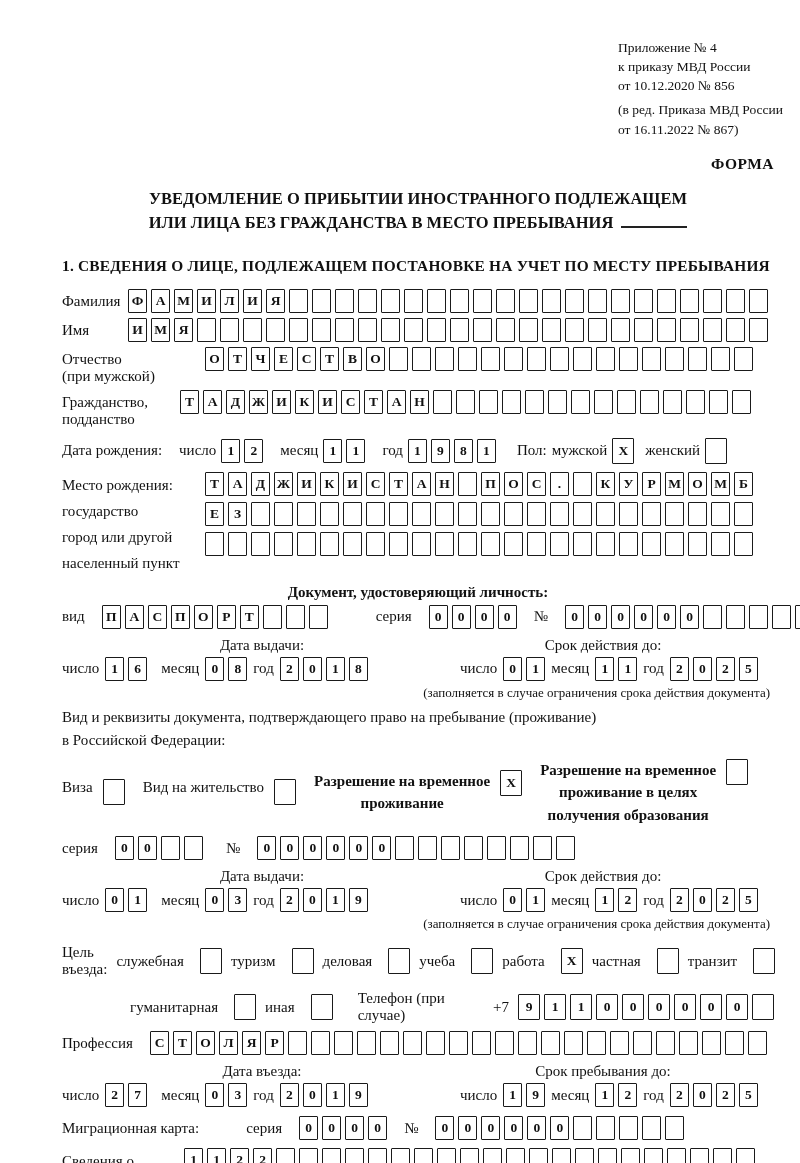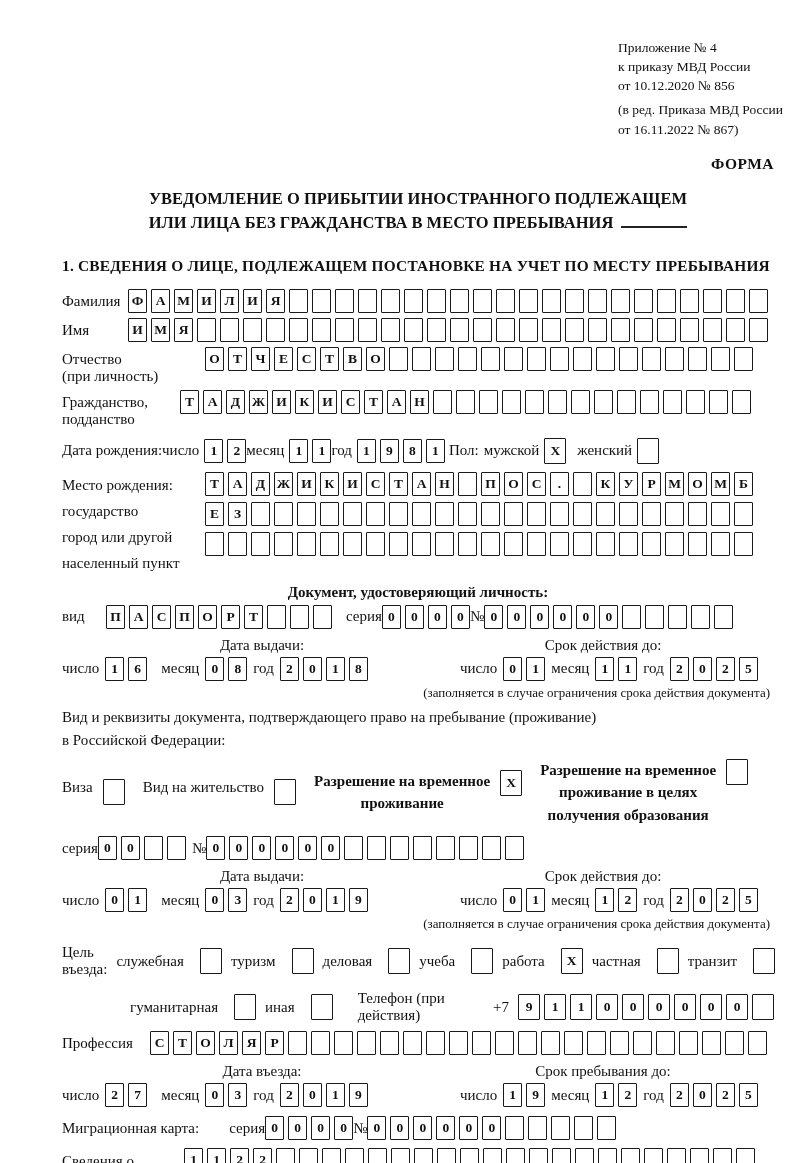--- a/index.html
+++ b/index.html
@@ -27,21 +27,21 @@
   .cbox {
     box-sizing:border-box; flex:none; width:19px; height:24px;
     border:1.6px solid #1a1a1a; border-radius:1px;
     display:inline-flex; align-items:center; justify-content:center;
     font-size:13.5px; font-weight:bold; background:#fff;
   }
   .stack3 > .boxrow { display:flex; margin-bottom:6px; }
   .lblcol { flex:none; line-height:26px; }
   .lblcol span { display:block; }
 
-  .inlinebits { display:flex; align-items:center; gap:0; margin-top:10px; flex-wrap:nowrap; }
+  .inlinebits { display:flex; align-items:center; gap:17px; margin-top:10px; flex-wrap:nowrap; }
   .dgroup { display:inline-flex; align-items:center; gap:5px; }
   .gap-lg { width:14px; flex:none; }
 
   .center-bold { text-align:center; font-weight:bold; margin-top:8px; font-size:15px; }
 
   .dates-head { display:flex; margin-top:8px; }
   .dh-left  { width:370px; text-align:center; box-sizing:border-box; padding-left:30px; }
   .dh-right { flex:1; text-align:center; }
   .dates-row { display:flex; margin-top:3px; }
   .d-left  { width:370px; display:flex; align-items:center; gap:6px; }
@@ -151,21 +151,21 @@
         <span class="cbox"></span>
         <span class="cbox"></span>
         <span class="cbox"></span>
         <span class="cbox"></span>
       </span>
   </div>
 
   <div class="frow">
     <span class="flabel w-otch">
       <span>Отчество</span><br>
-      <span>(при личность)</span>
+      <span>(при мужской)</span>
     </span>
     <span class="boxrow">
         <span class="cbox">О</span>
         <span class="cbox">Т</span>
         <span class="cbox">Ч</span>
         <span class="cbox">Е</span>
         <span class="cbox">С</span>
         <span class="cbox">Т</span>
         <span class="cbox">В</span>
         <span class="cbox">О</span>
@@ -596,21 +596,21 @@
         <span class="boxrow">
           <span class="cbox"></span>
         </span>
       </span>
     <span class="opt">
         <span>иная</span>
         <span class="boxrow">
           <span class="cbox"></span>
         </span>
       </span>
-    <span style="margin-left:16px;">Телефон (при действия)</span>
+    <span style="margin-left:16px;">Телефон (при случае)</span>
     <span style="margin-left:10px;">+7</span>
     <span class="boxrow">
         <span class="cbox">9</span>
         <span class="cbox">1</span>
         <span class="cbox">1</span>
         <span class="cbox">0</span>
         <span class="cbox">0</span>
         <span class="cbox">0</span>
         <span class="cbox">0</span>
         <span class="cbox">0</span>

